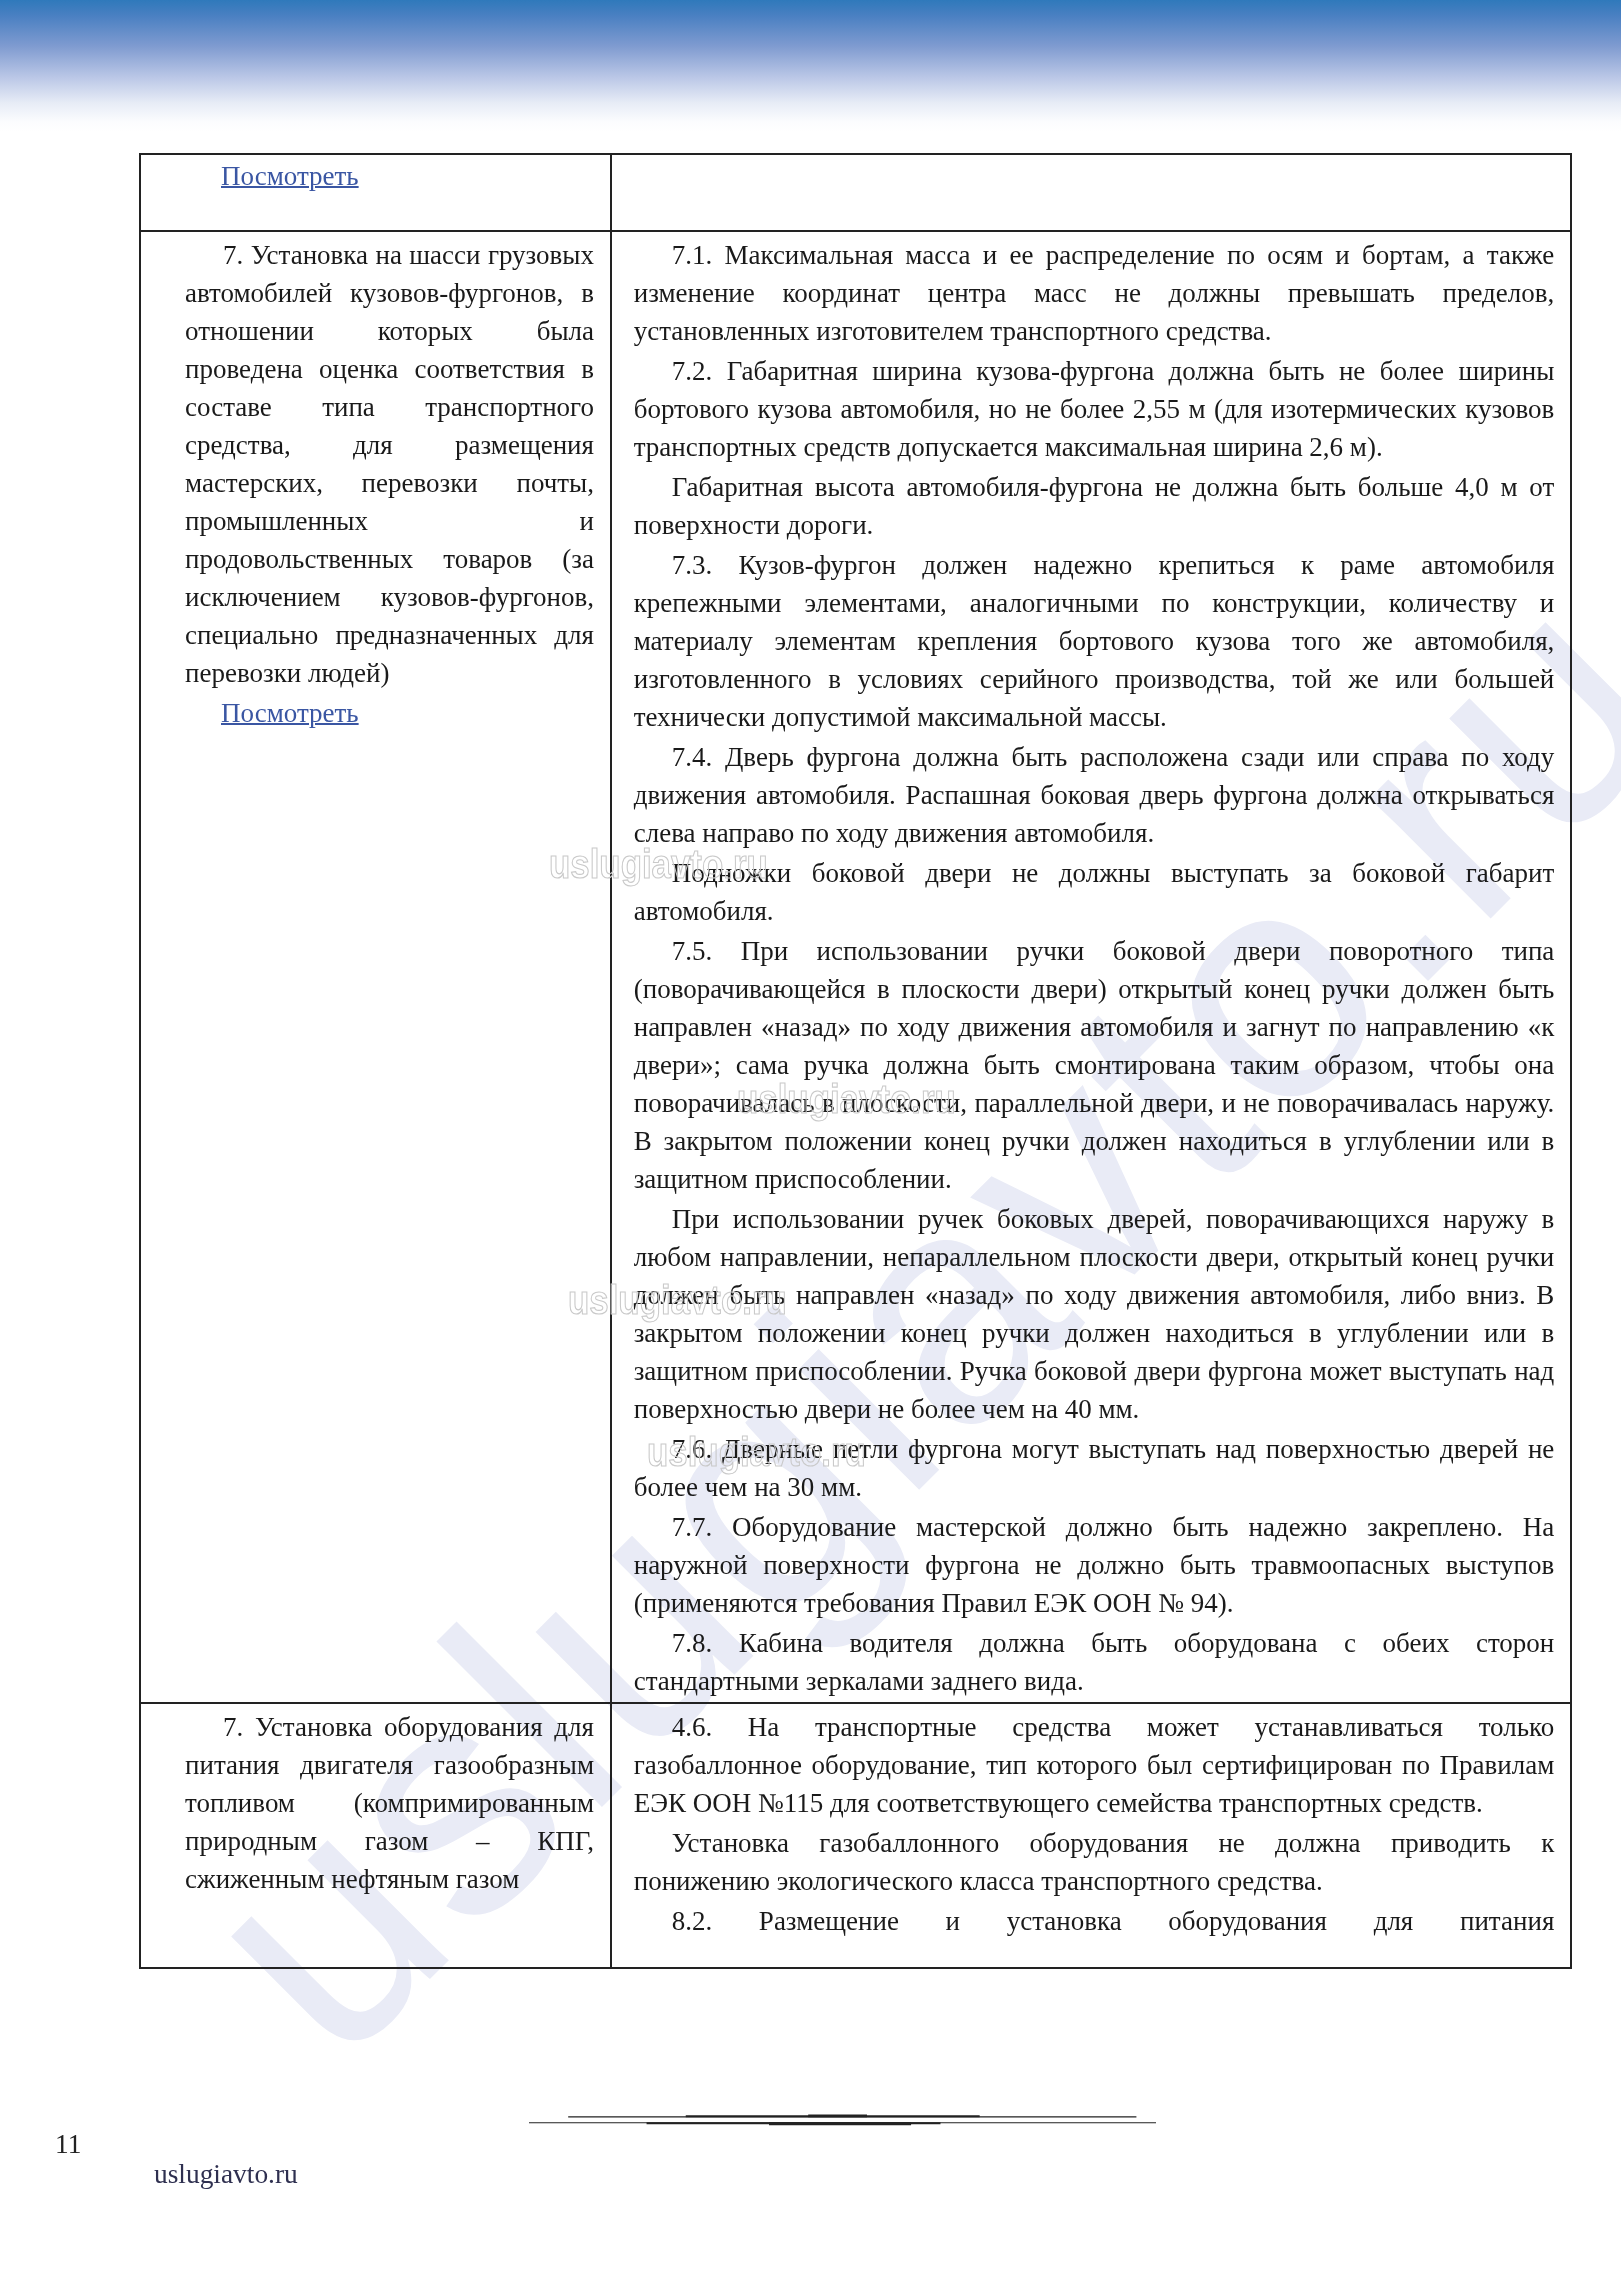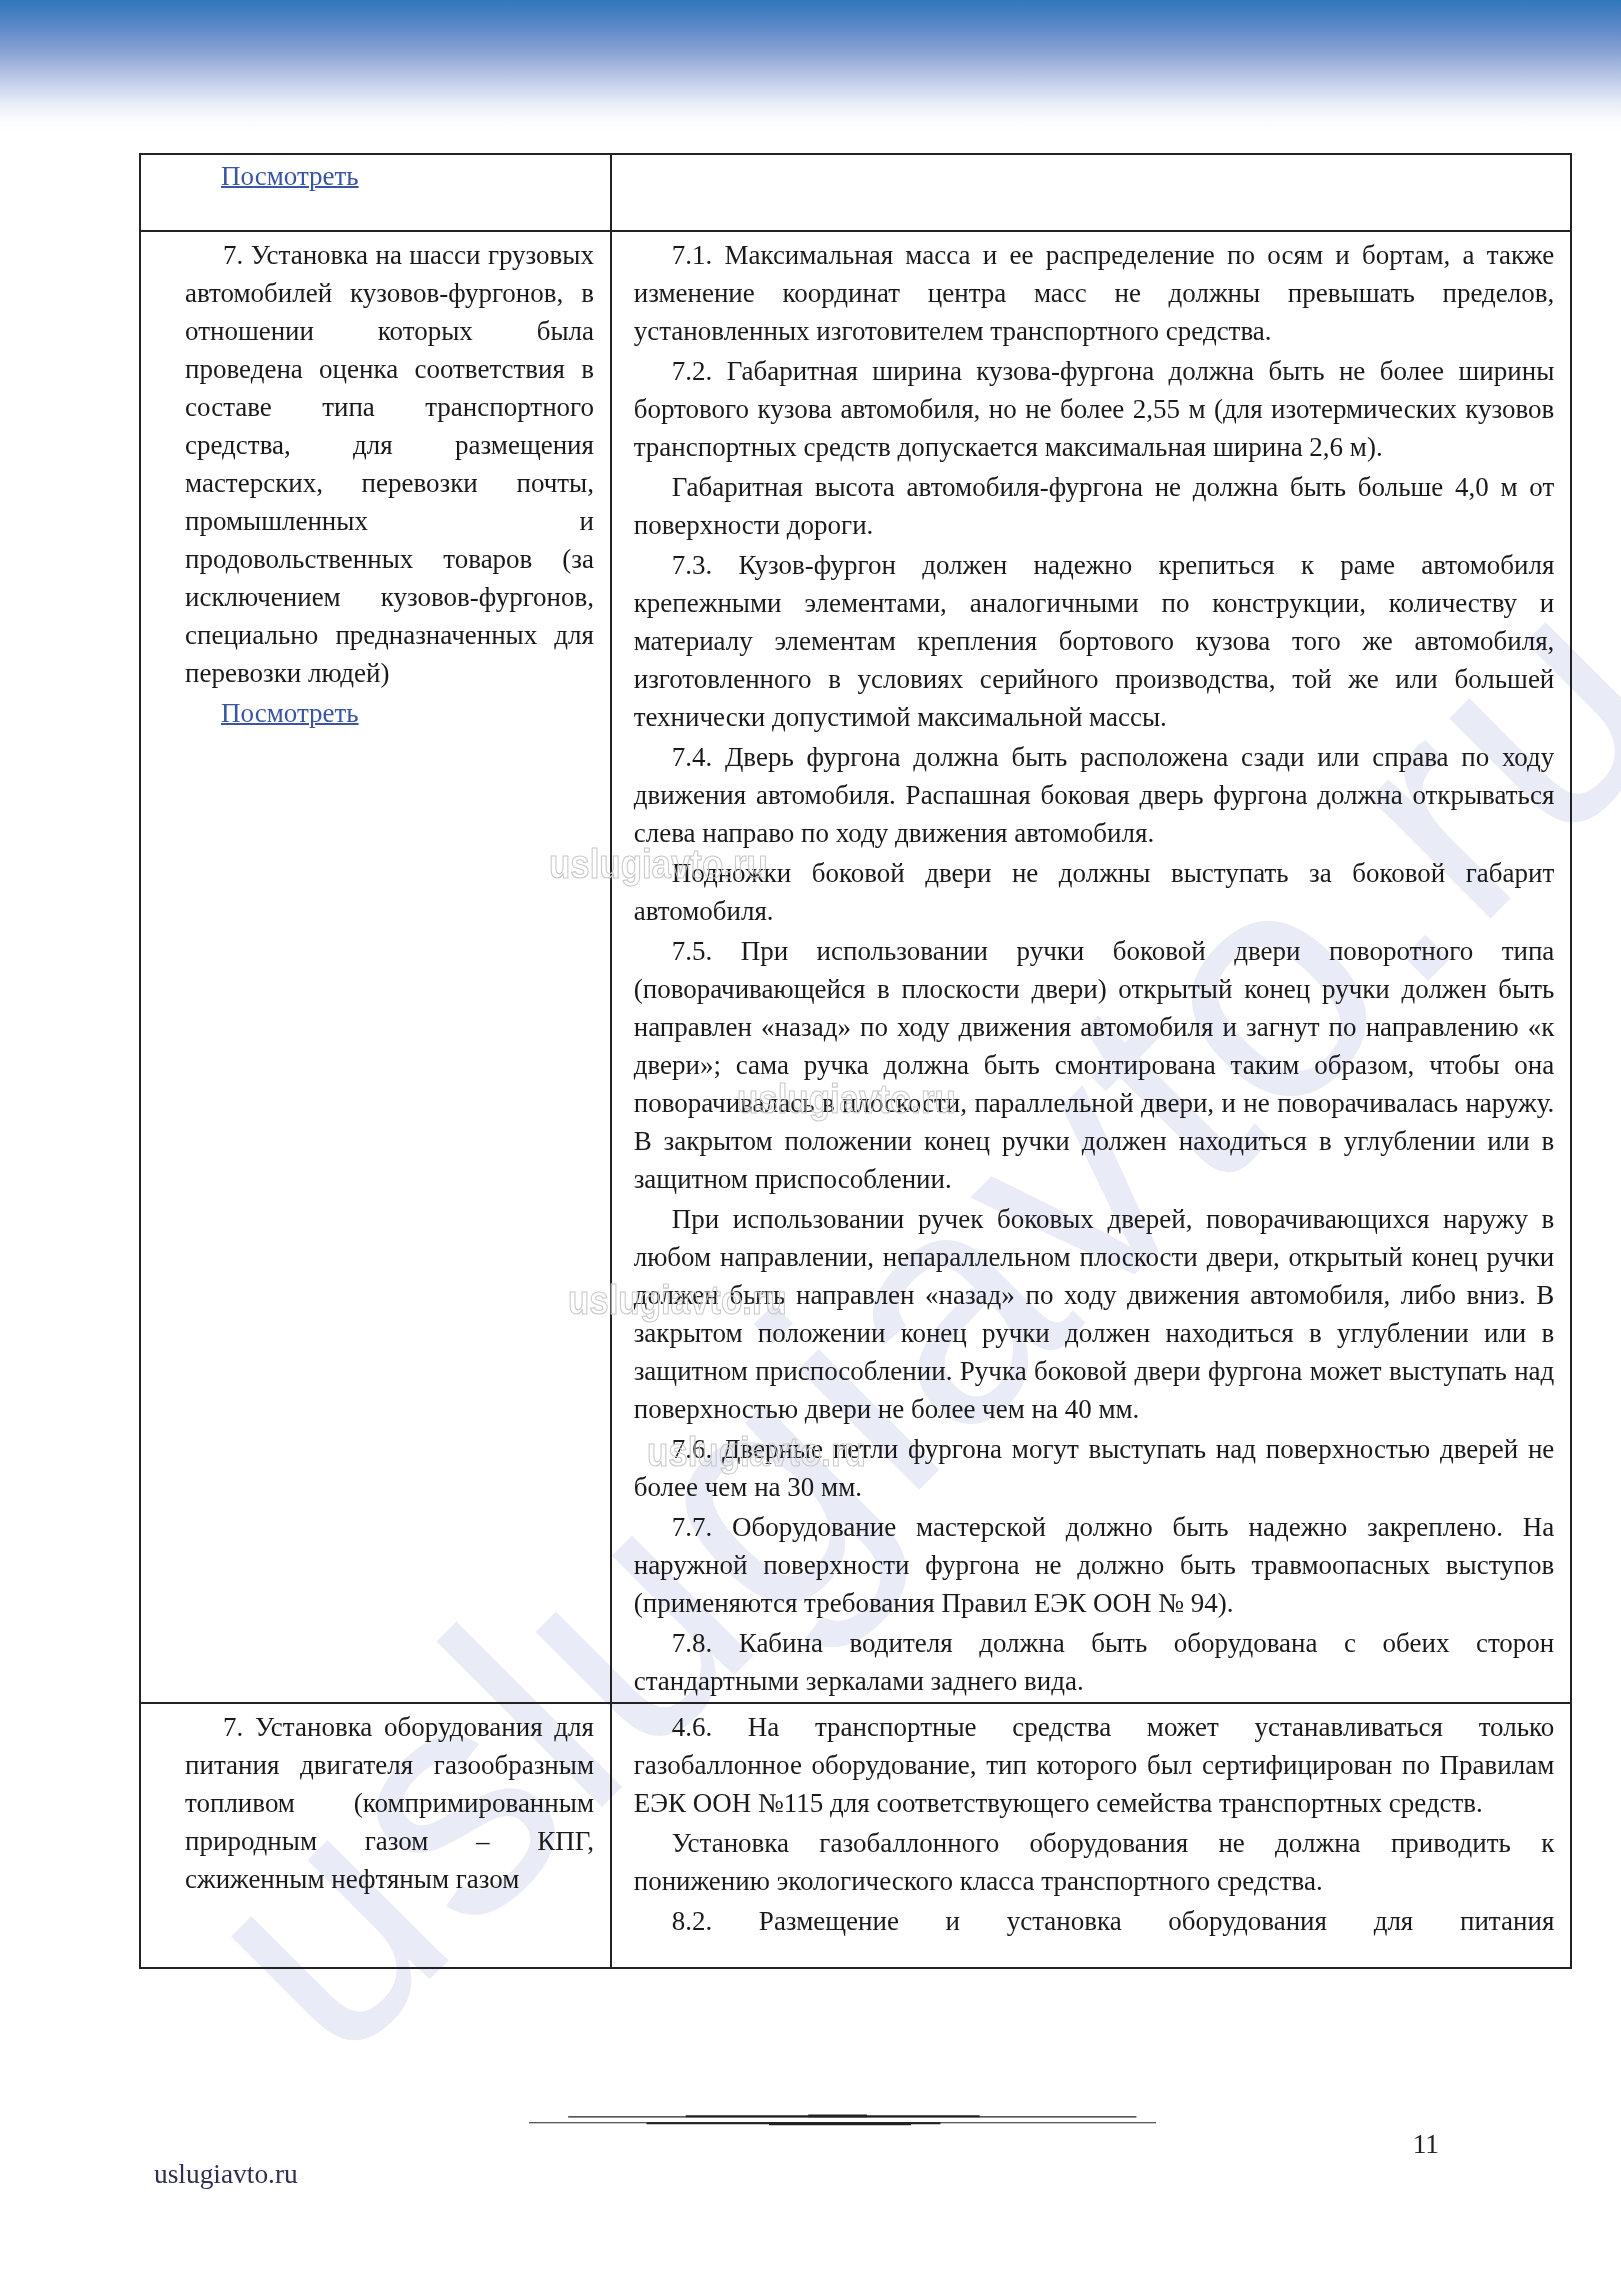--- a/index.html
+++ b/index.html
@@ -52,21 +52,21 @@
     color: #3a56a3; text-decoration: underline; text-decoration-thickness: 2px;
     display: block; text-indent: 38px; cursor: pointer;
   }
   .row-last td { height: 261px; overflow: hidden; }
   .clip { height: 261px; overflow: hidden; }
   .footer-rule {
     position: absolute; left: 529px; width: 627px; height: 19.6px; top: 2109px; z-index: 2;
   }
   .page-number {
     position: absolute; left: 0; width: 1439px; top: 2129px;
-    text-align: right; font-size: 27.4px; color: #222; z-index: 2;
+    text-align: left; font-size: 27.4px; color: #222; z-index: 2;
     padding-left: 55px; box-sizing: border-box;
   }
   .site-footer {
     position: absolute; left: 154px; top: 2159px;
     font-size: 27.4px; color: #2f3050; z-index: 2;
   }
 </style>
 </head>
 <body>
 

